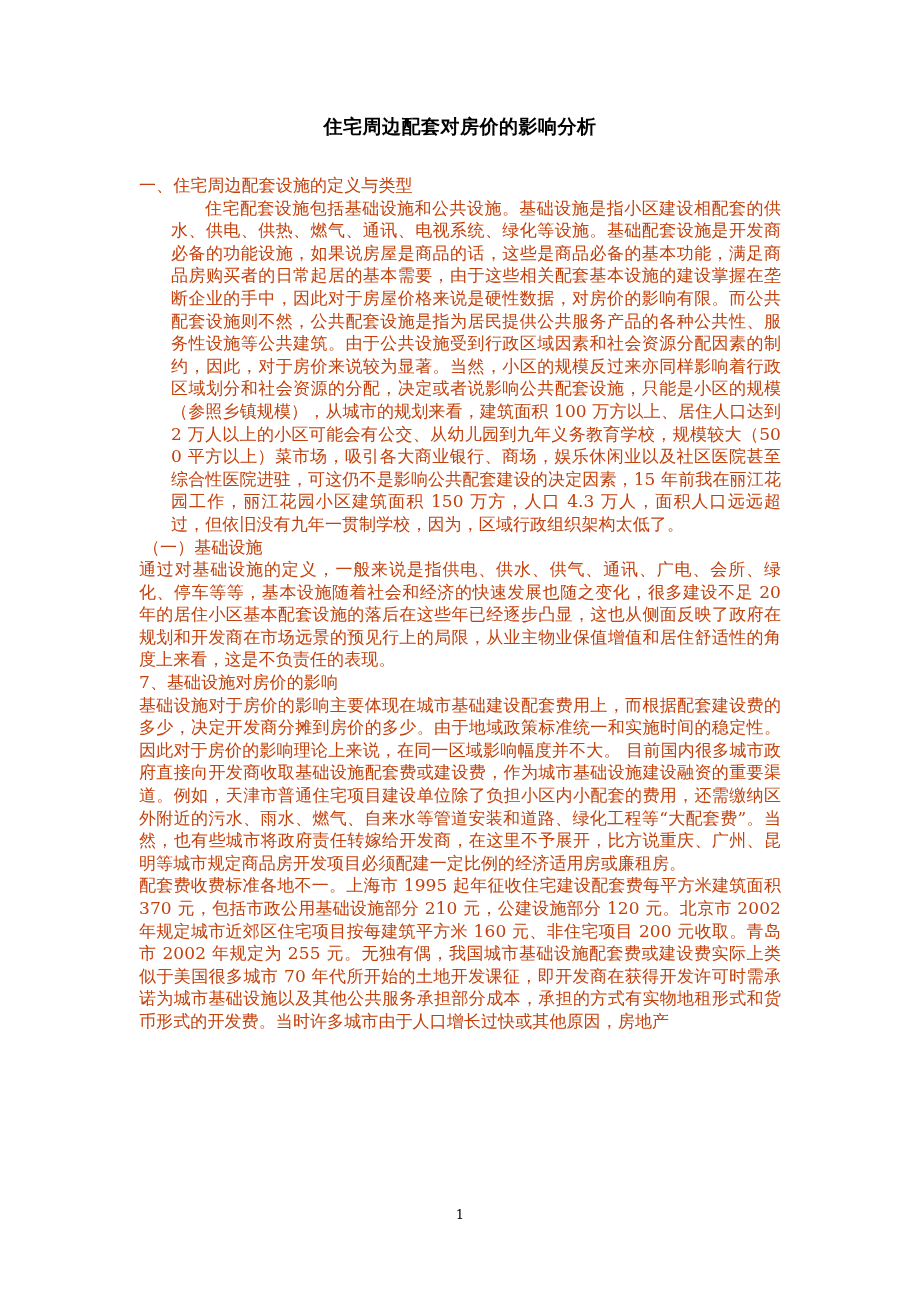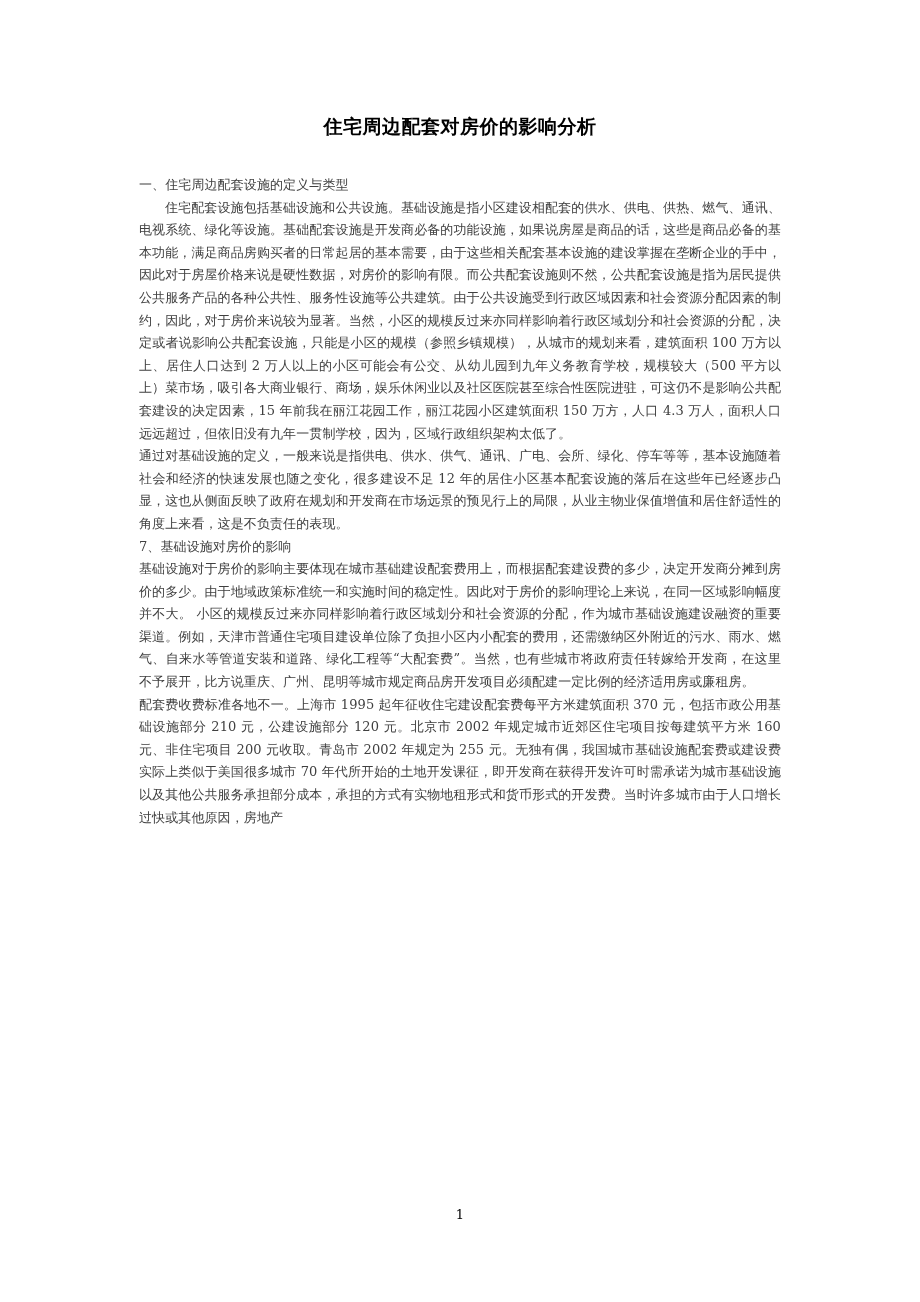--- a/index.html
+++ b/index.html
@@ -35,31 +35,32 @@
     letter-spacing: 0.5px;
     margin: 0;
     padding-top: 112px;
     line-height: 28px;
     color: #000;
   }
   .body-block {
     margin-top: 34px;
   }
   .para {
-    font-size: 13px;
+    font-size: 17px;
     line-height: 22.6px;
     text-align: justify;
     text-justify: inter-ideograph;
     margin: 0;
     letter-spacing: 0.1px;
     word-break: break-all;
-    color: #404040;
+    color: #c2410c;
   }
   .para.indent-2 {
     text-indent: 2em;
+    margin-left: 32px;
   }
   .para.lead-space {
     padding-left: 4px;
   }
   .page-number {
     position: absolute;
     left: 0;
     right: 0;
     top: 1207px;
     text-align: center;
@@ -75,23 +76,24 @@
 
 <div class="page">
 
   <div class="content">
 
     <h1 class="doc-title">住宅周边配套对房价的影响分析</h1>
 
     <div class="body-block">
       <p class="para">一、住宅周边配套设施的定义与类型</p>
       <p class="para indent-2">住宅配套设施包括基础设施和公共设施。基础设施是指小区建设相配套的供水、供电、供热、燃气、通讯、电视系统、绿化等设施。基础配套设施是开发商必备的功能设施，如果说房屋是商品的话，这些是商品必备的基本功能，满足商品房购买者的日常起居的基本需要，由于这些相关配套基本设施的建设掌握在垄断企业的手中，因此对于房屋价格来说是硬性数据，对房价的影响有限。而公共配套设施则不然，公共配套设施是指为居民提供公共服务产品的各种公共性、服务性设施等公共建筑。由于公共设施受到行政区域因素和社会资源分配因素的制约，因此，对于房价来说较为显著。当然，小区的规模反过来亦同样影响着行政区域划分和社会资源的分配，决定或者说影响公共配套设施，只能是小区的规模（参照乡镇规模），从城市的规划来看，建筑面积 100 万方以上、居住人口达到 2 万人以上的小区可能会有公交、从幼儿园到九年义务教育学校，规模较大（500 平方以上）菜市场，吸引各大商业银行、商场，娱乐休闲业以及社区医院甚至综合性医院进驻，可这仍不是影响公共配套建设的决定因素，15 年前我在丽江花园工作，丽江花园小区建筑面积 150 万方，人口 4.3 万人，面积人口远远超过，但依旧没有九年一贯制学校，因为，区域行政组织架构太低了。</p>
-      <p class="para">通过对基础设施的定义，一般来说是指供电、供水、供气、通讯、广电、会所、绿化、停车等等，基本设施随着社会和经济的快速发展也随之变化，很多建设不足 12 年的居住小区基本配套设施的落后在这些年已经逐步凸显，这也从侧面反映了政府在规划和开发商在市场远景的预见行上的局限，从业主物业保值增值和居住舒适性的角度上来看，这是不负责任的表现。</p>
+      <p class="para lead-space">（一）基础设施</p>
+      <p class="para">通过对基础设施的定义，一般来说是指供电、供水、供气、通讯、广电、会所、绿化、停车等等，基本设施随着社会和经济的快速发展也随之变化，很多建设不足 20 年的居住小区基本配套设施的落后在这些年已经逐步凸显，这也从侧面反映了政府在规划和开发商在市场远景的预见行上的局限，从业主物业保值增值和居住舒适性的角度上来看，这是不负责任的表现。</p>
       <p class="para">7、基础设施对房价的影响</p>
-      <p class="para">基础设施对于房价的影响主要体现在城市基础建设配套费用上，而根据配套建设费的多少，决定开发商分摊到房价的多少。由于地域政策标准统一和实施时间的稳定性。因此对于房价的影响理论上来说，在同一区域影响幅度并不大。 小区的规模反过来亦同样影响着行政区域划分和社会资源的分配，作为城市基础设施建设融资的重要渠道。例如，天津市普通住宅项目建设单位除了负担小区内小配套的费用，还需缴纳区外附近的污水、雨水、燃气、自来水等管道安装和道路、绿化工程等“大配套费”。当然，也有些城市将政府责任转嫁给开发商，在这里不予展开，比方说重庆、广州、昆明等城市规定商品房开发项目必须配建一定比例的经济适用房或廉租房。</p>
+      <p class="para">基础设施对于房价的影响主要体现在城市基础建设配套费用上，而根据配套建设费的多少，决定开发商分摊到房价的多少。由于地域政策标准统一和实施时间的稳定性。因此对于房价的影响理论上来说，在同一区域影响幅度并不大。 目前国内很多城市政府直接向开发商收取基础设施配套费或建设费，作为城市基础设施建设融资的重要渠道。例如，天津市普通住宅项目建设单位除了负担小区内小配套的费用，还需缴纳区外附近的污水、雨水、燃气、自来水等管道安装和道路、绿化工程等“大配套费”。当然，也有些城市将政府责任转嫁给开发商，在这里不予展开，比方说重庆、广州、昆明等城市规定商品房开发项目必须配建一定比例的经济适用房或廉租房。</p>
       <p class="para">配套费收费标准各地不一。上海市 1995 起年征收住宅建设配套费每平方米建筑面积 370 元，包括市政公用基础设施部分 210 元，公建设施部分 120 元。北京市 2002 年规定城市近郊区住宅项目按每建筑平方米 160 元、非住宅项目 200 元收取。青岛市 2002 年规定为 255 元。无独有偶，我国城市基础设施配套费或建设费实际上类似于美国很多城市 70 年代所开始的土地开发课征，即开发商在获得开发许可时需承诺为城市基础设施以及其他公共服务承担部分成本，承担的方式有实物地租形式和货币形式的开发费。当时许多城市由于人口增长过快或其他原因，房地产</p>
     </div>
 
   </div>
 
   <div class="page-number">1</div>
 
 </div>
 
 </body></html>

